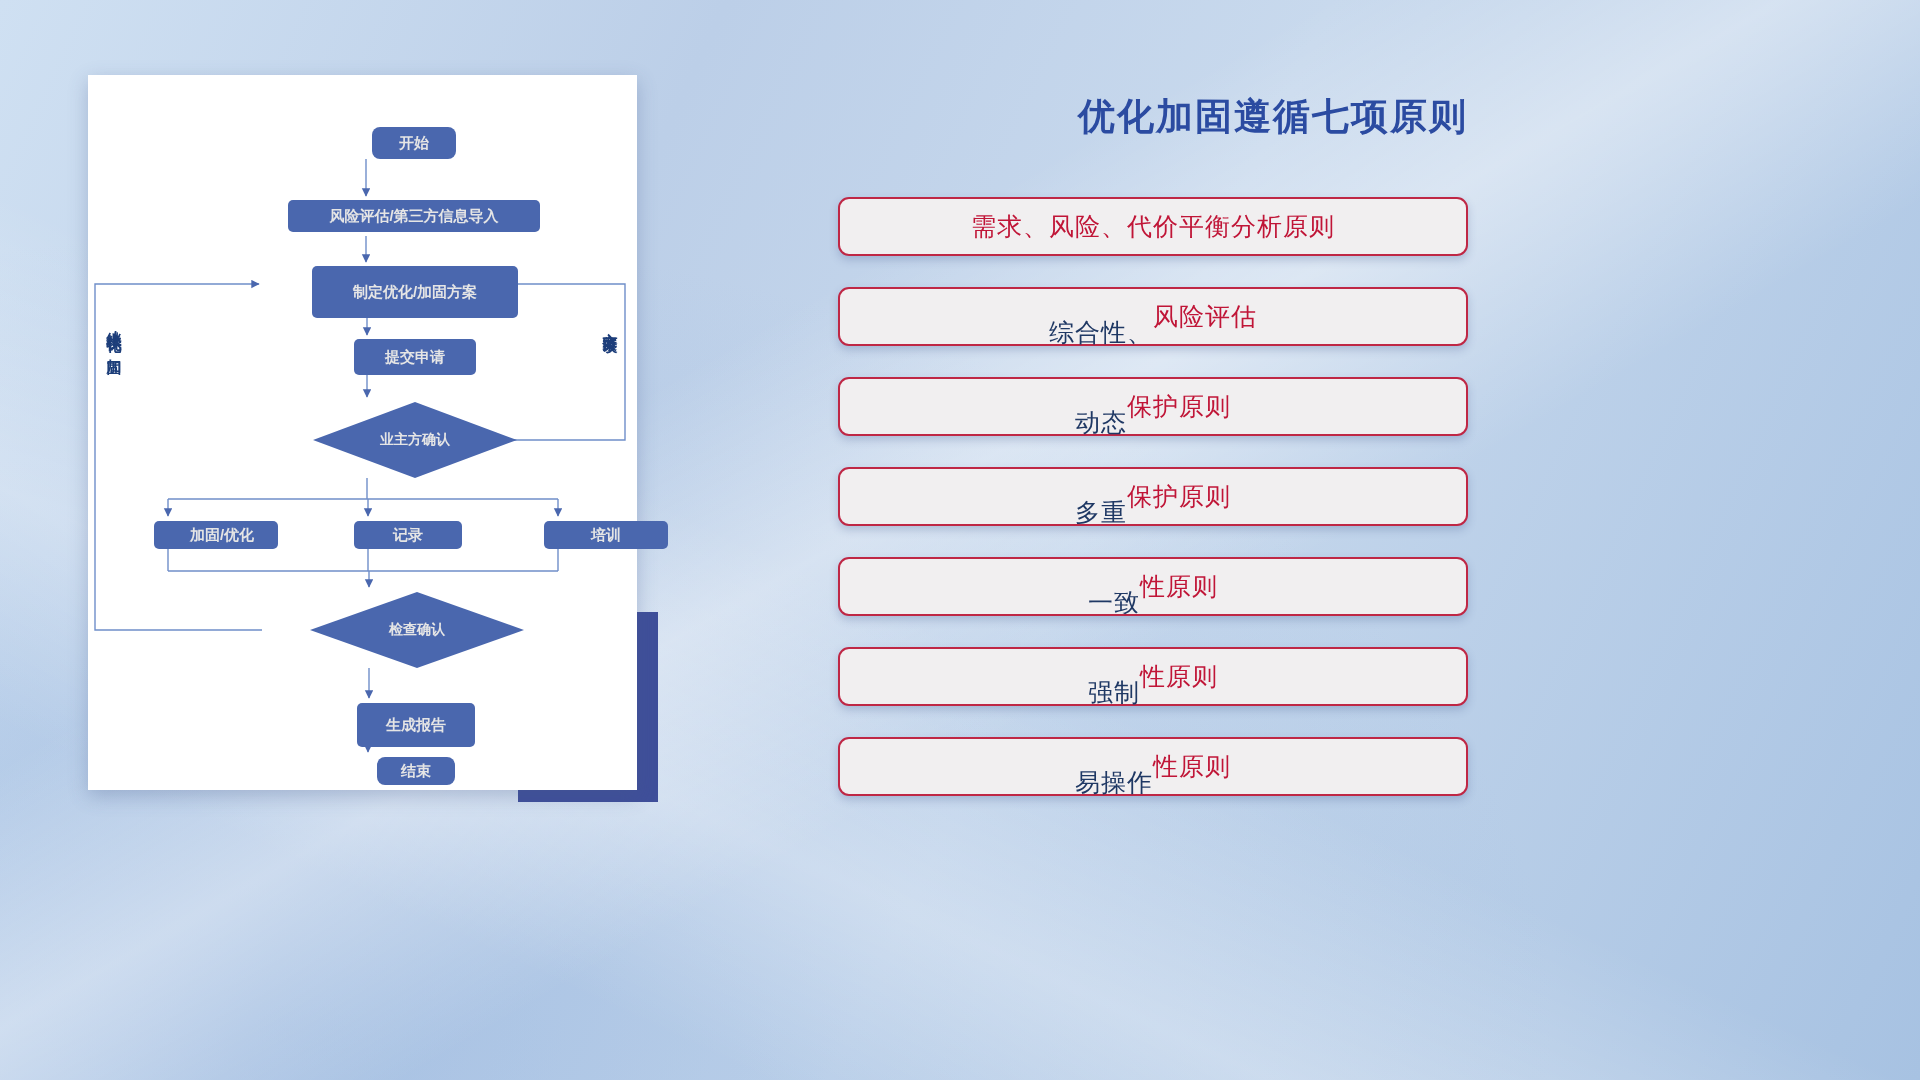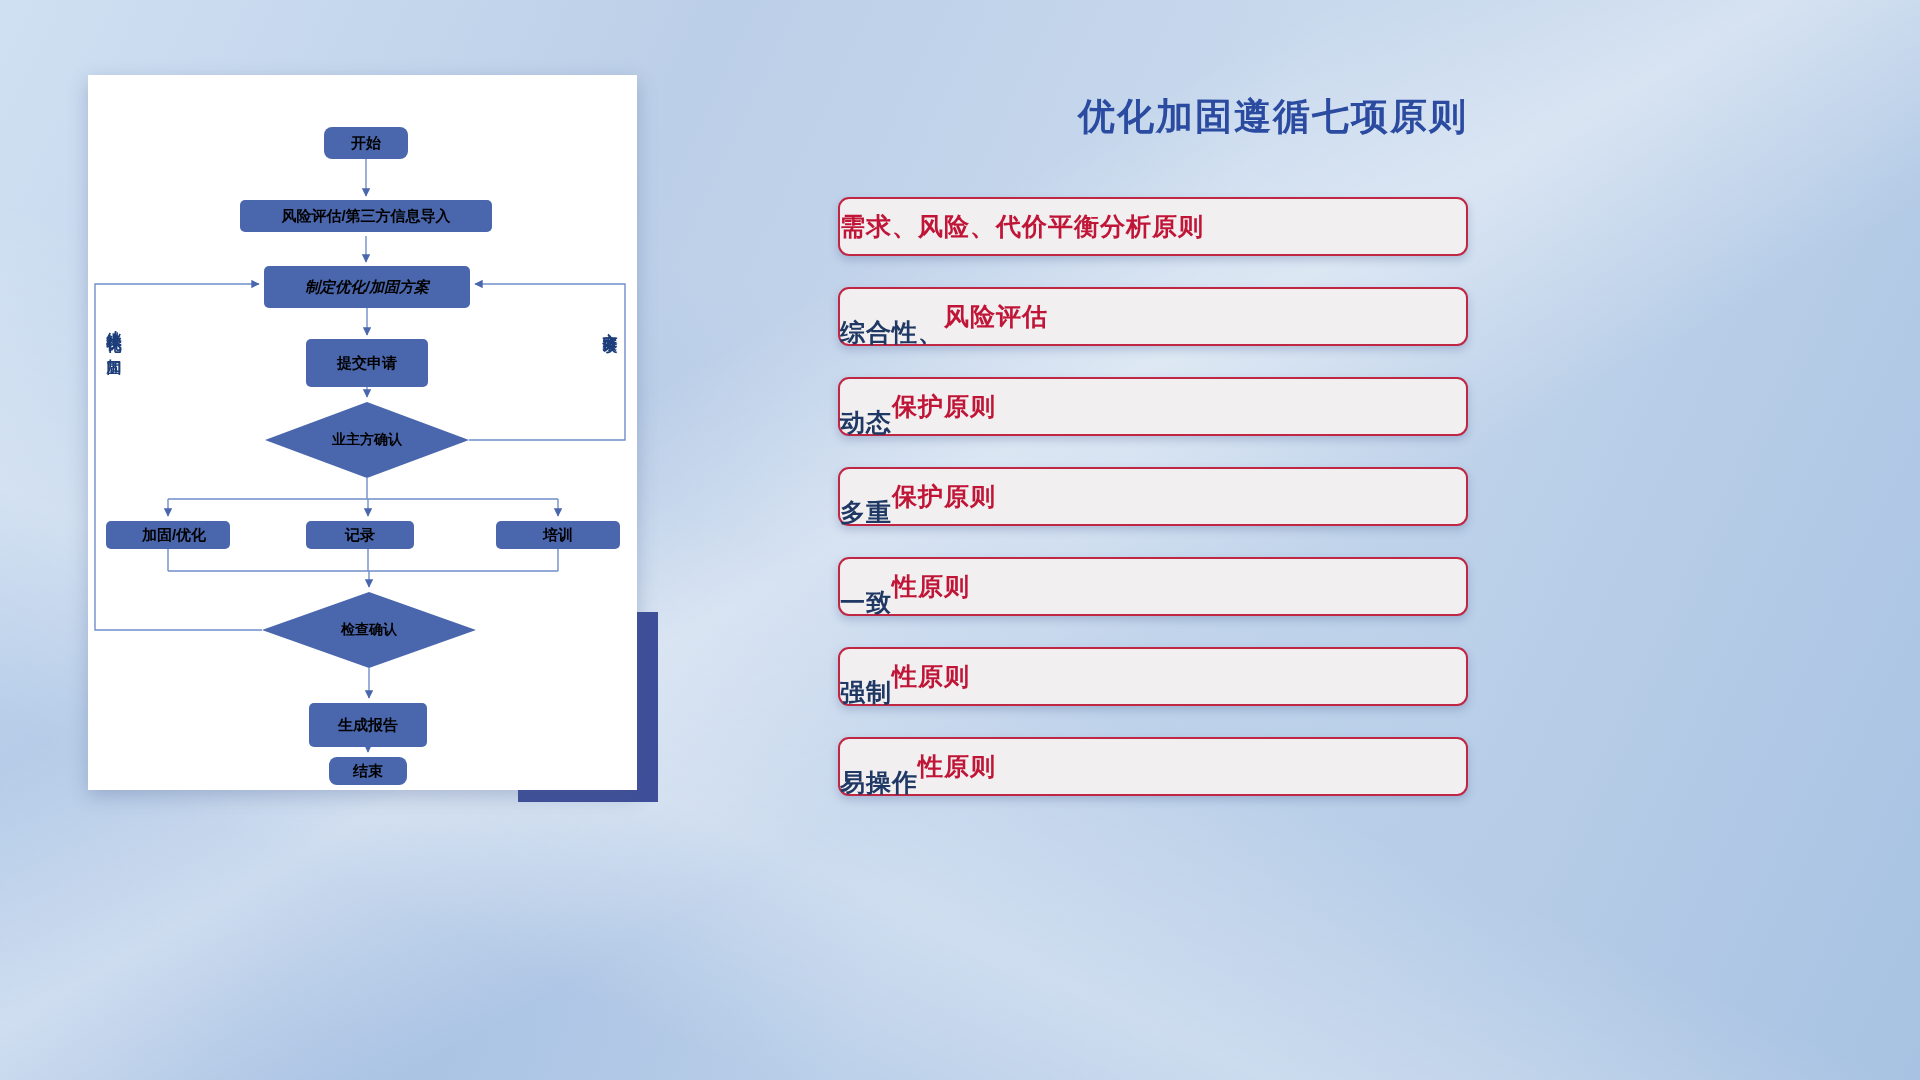--- a/index.html
+++ b/index.html
@@ -24,22 +24,22 @@
   }
   .flow-card {
     position: absolute; left: 88px; top: 75px; width: 549px; height: 715px;
     background: #ffffff; z-index: 2;
     box-shadow: 0 6px 18px rgba(70,90,140,0.30);
   }
   .connectors { position: absolute; left: 0; top: 0; width: 549px; height: 715px; }
 
   .node {
     position: absolute; display: flex; align-items: center; justify-content: center;
-    background: #4a67ae; color: #000000; font-weight: bold; font-size: 15px;
-    text-align: center; line-height: 1.1; z-index: 3;
+    background: #4a67ae; color: #e5e5e5; font-weight: bold; font-size: 15px;
+    text-align: center; line-height: 1.1; z-index: 3; margin-left: 48px;
   }
   .node.rect    { border-radius: 5px; }
   .node.rounded { border-radius: 8px; }
   .node.diamond {
     clip-path: polygon(50% 0, 100% 50%, 50% 100%, 0 50%);
     border-radius: 0; font-size: 14px;
   }
   .vlabel {
     position: absolute; z-index: 3;
     writing-mode: vertical-rl; text-orientation: upright;
@@ -52,22 +52,22 @@
     text-align: right; font-size: 37px; font-weight: bold;
     color: #2b4ba1; letter-spacing: 2px; z-index: 2;
   }
   .principles {
     position: absolute; left: 838px; top: 197px; width: 630px;
     display: flex; flex-direction: column; gap: 31px; z-index: 2;
   }
   .principle {
     height: 59px; border-radius: 11px;
     background: #f1eff0; border: 2px solid #bf2745;
-    display: flex; align-items: center; justify-content: flex-start;
-    font-size: 25px; font-weight: 700; letter-spacing: 1px;
+    display: flex; align-items: center; justify-content: center;
+    font-size: 25px; font-weight: 400; letter-spacing: 1px;
     box-shadow: 0 4px 8px rgba(60,80,140,0.25);
   }
   .principle .navy { color: #1f3864; margin-top: 32px; }
   .principle .red  { color: #c01537; }
 </style>
 </head>
 <body>
 
 <div class="bg-streak"></div>
 
@@ -100,23 +100,23 @@
       <path d="M280 656 L280 677" marker-end="url(#arr)"></path>
       <path d="M381 365 L537 365 L537 209 L387 209" marker-end="url(#arr)"></path>
       <path d="M174 555 L7 555 L7 209 L171 209" marker-end="url(#arr)"></path>
     </g>
   </svg>
 
   <div class="node rounded" style="left:236px; top:52px;  width:84px;  height:32px;">开始</div>
 
   <div class="node rect" style="left:152px; top:125px; width:252px; height:32px;">风险评估/第三方信息导入</div>
 
-  <div class="node rect" style="left:176px; top:191px; width:206px; height:42px;font-style:italic;">制定优化/加固方案</div>
+  <div class="node rect" style="left:176px; top:191px; width:206px; height:52px;">制定优化/加固方案</div>
 
-  <div class="node rect" style="left:218px; top:264px; width:122px; height:48px;">提交申请</div>
+  <div class="node rect" style="left:218px; top:264px; width:122px; height:36px;">提交申请</div>
 
   <div class="node diamond" style="left:177px; top:327px; width:204px; height:76px;">业主方确认</div>
 
   <div class="node rect" style="left:18px;  top:446px; width:124px; height:28px;padding-left:12px;">加固/优化</div>
 
   <div class="node rect" style="left:218px; top:446px; width:108px; height:28px;">记录</div>
 
   <div class="node rect" style="left:408px; top:446px; width:124px; height:28px;">培训</div>
 
   <div class="node diamond" style="left:174px; top:517px; width:214px; height:76px;">检查确认</div>

